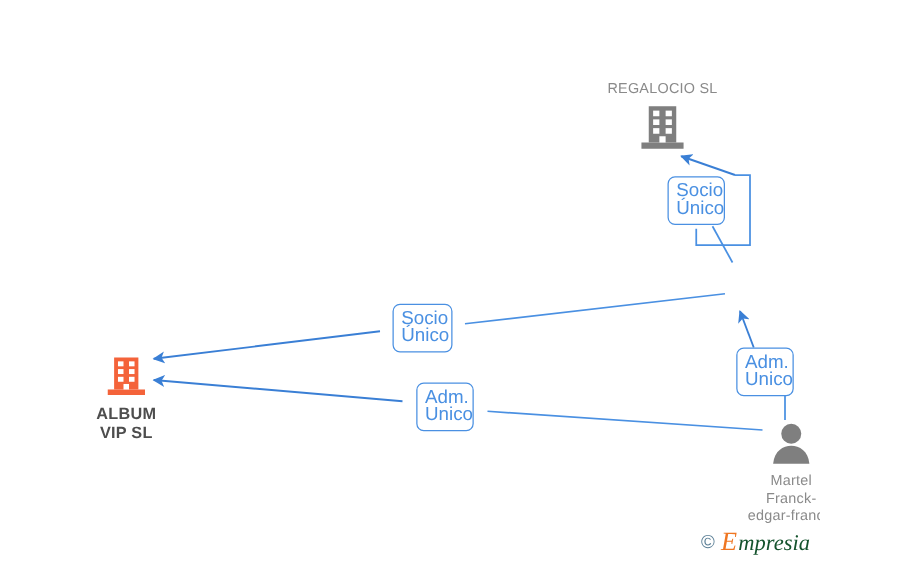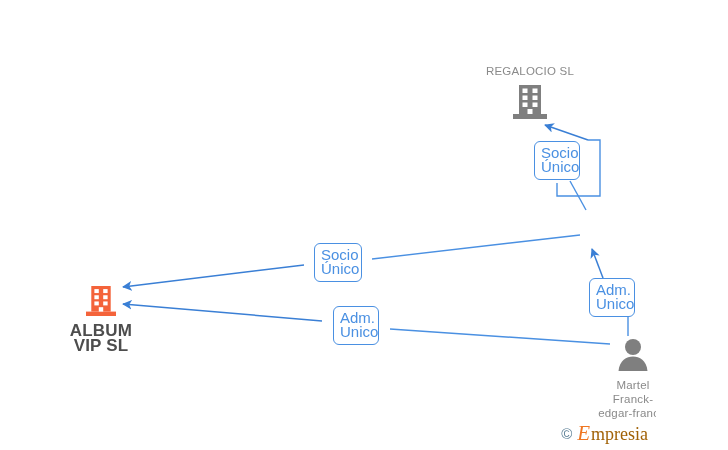--- a/index.html
+++ b/index.html
@@ -43,21 +43,21 @@
     margin-top: 2px;
     font-size: 11.5px;
     line-height: 14px;
     color: #8a8a8a;
     letter-spacing: .2px;
     white-space: pre-line;
   }
   .node.company-highlight .caption {
     color: #4d4d4d;
     font-weight: bold;
-    font-size: 17px;
+    font-size: 13px;
     line-height: 15px;
   }
 
   .node-regalocio .caption {
     position: absolute;
     top: -22px;
     left: 0;
     width: 130px;
   }
 
@@ -163,17 +163,17 @@
 Unico</div>
 
   <div class="rel-label" style="left:589px; top:278px; width:46px;">Adm.
 Unico</div>
 
   <div style="position:absolute; right:8px; bottom:6px; display:flex;
               align-items:center; gap:5px; z-index:6;">
     <span style="font-size:15px; color:#5b7f96;">©</span>
     <span style="font-family:'Liberation Serif', serif; font-style:italic;
                  font-size:21px; color:#ef7622; line-height:1;">E</span>
-    <span style="font-family:'Liberation Serif', serif; 
-                 font-size:18px; color:#a16207; line-height:1; margin-left:-4px;">mpresia</span>
+    <span style="font-family:'Liberation Serif', serif; font-style:italic;
+                 font-size:18px; color:#14532d; line-height:1; margin-left:-4px;">mpresia</span>
   </div>
 
 </div>
 
 </body></html>

